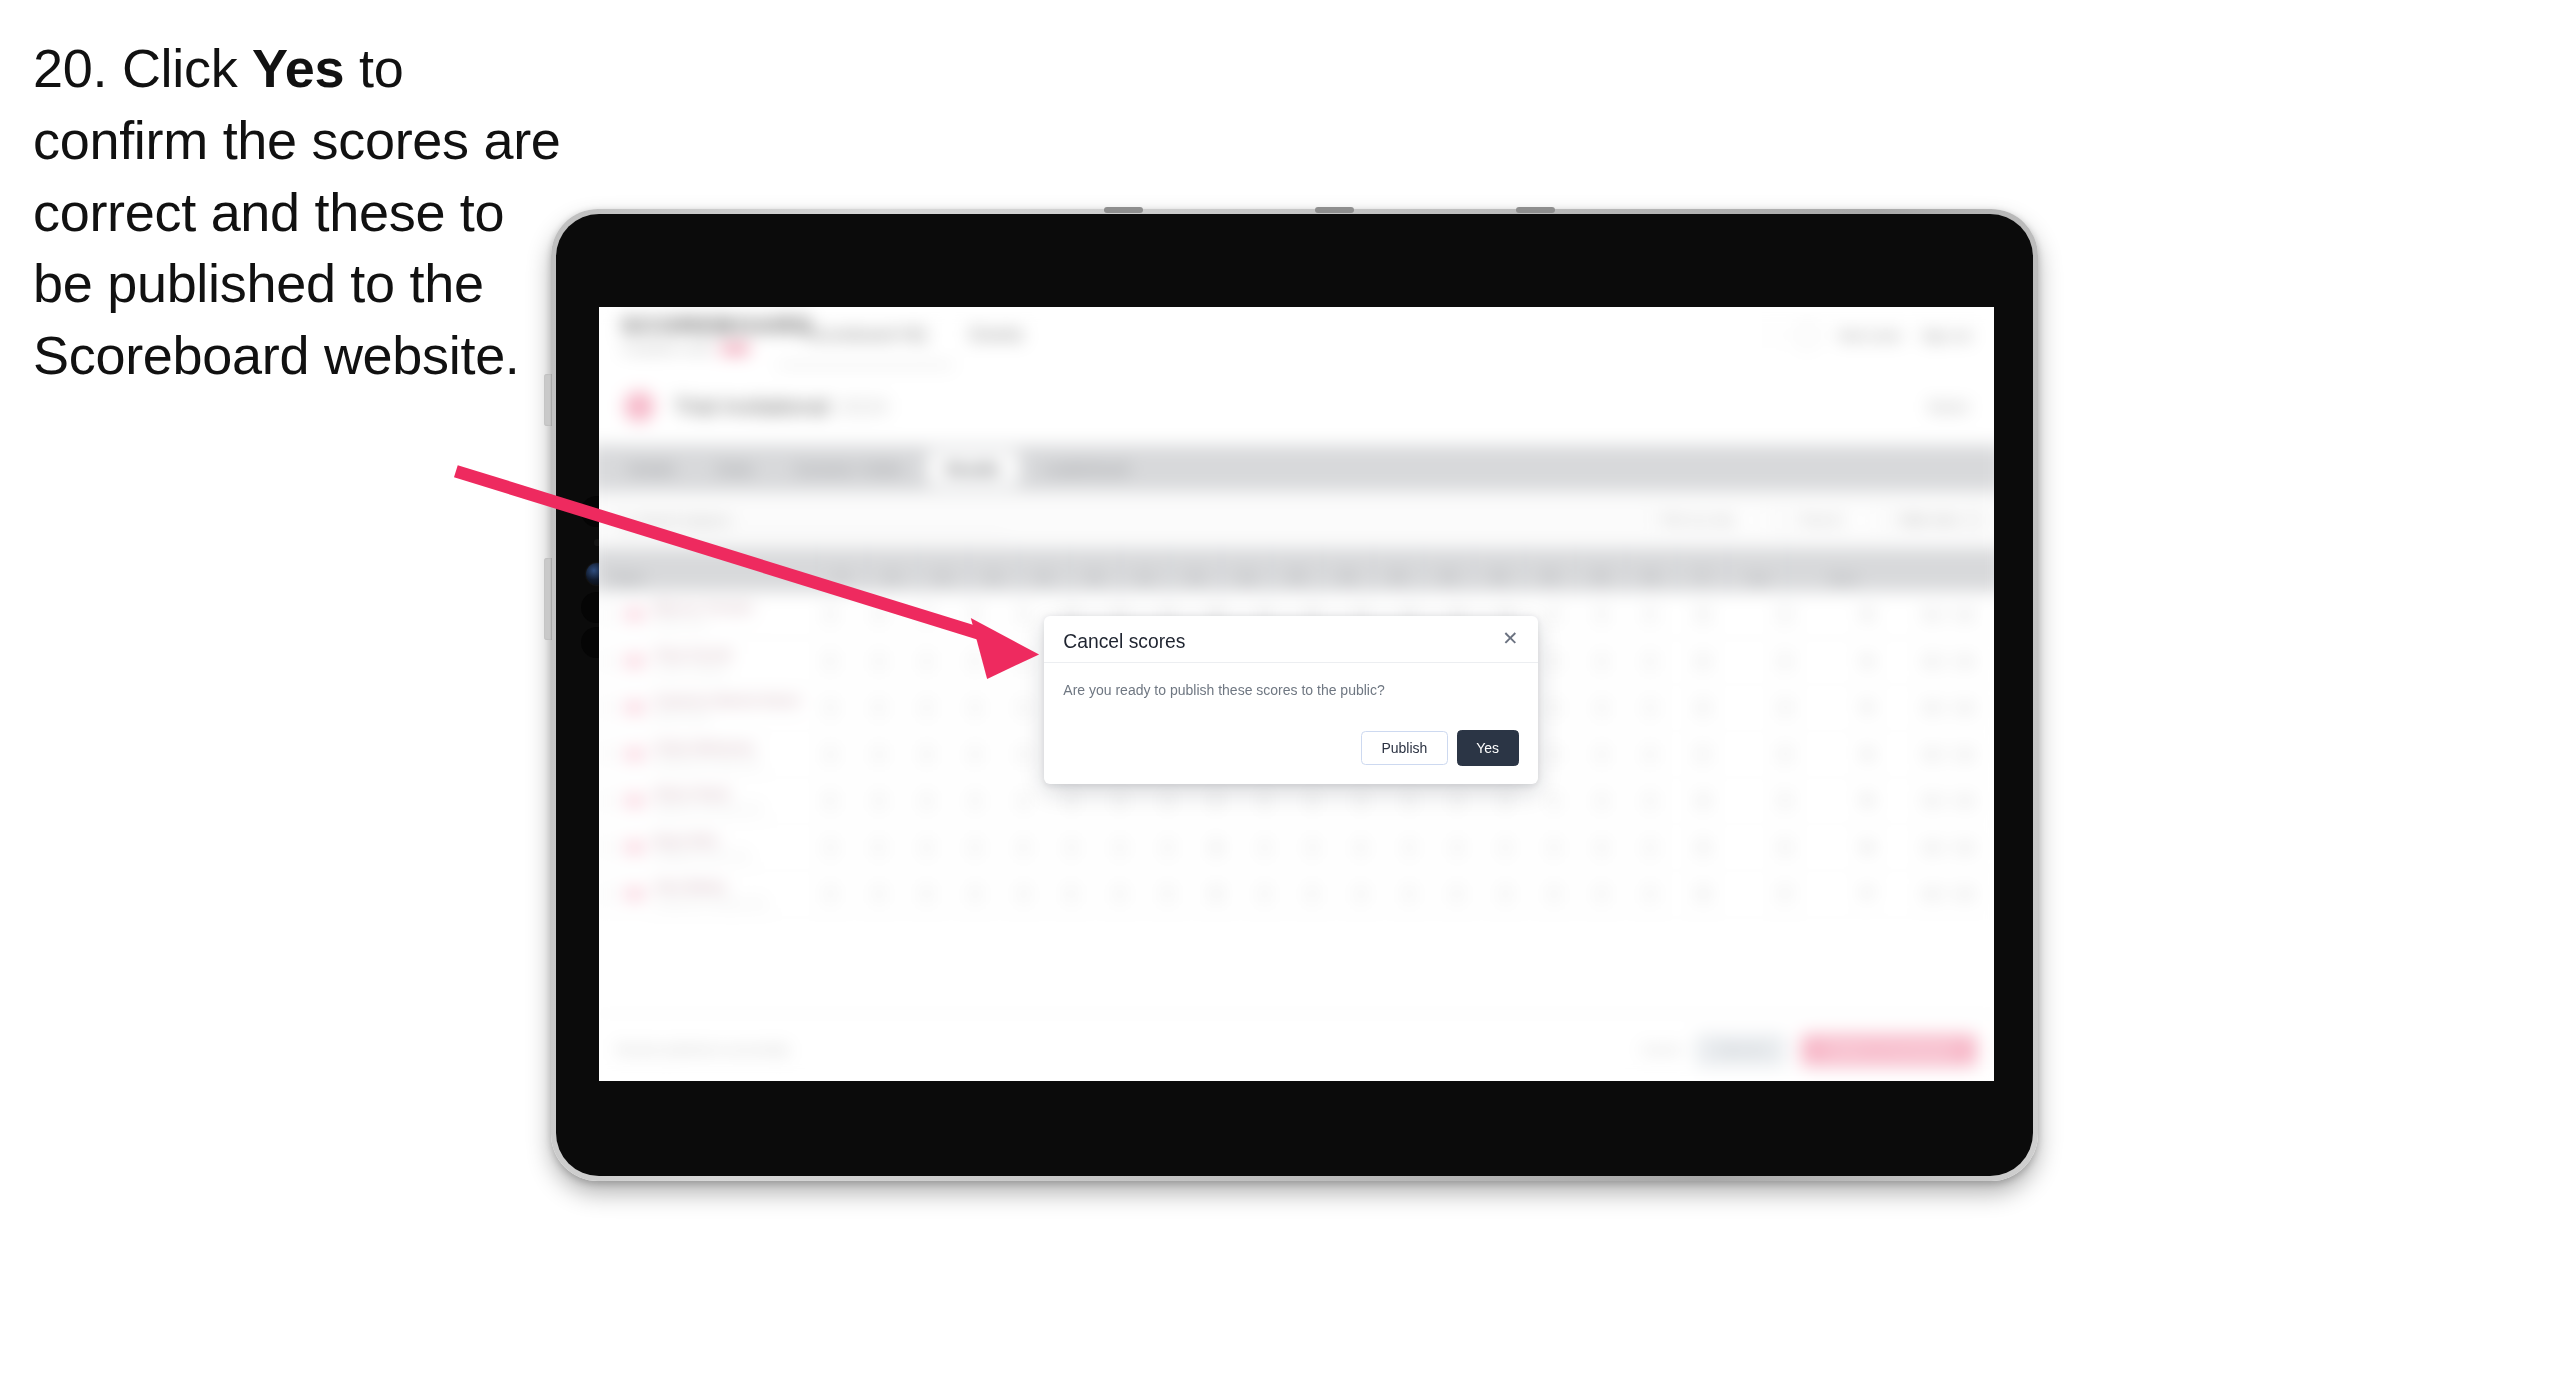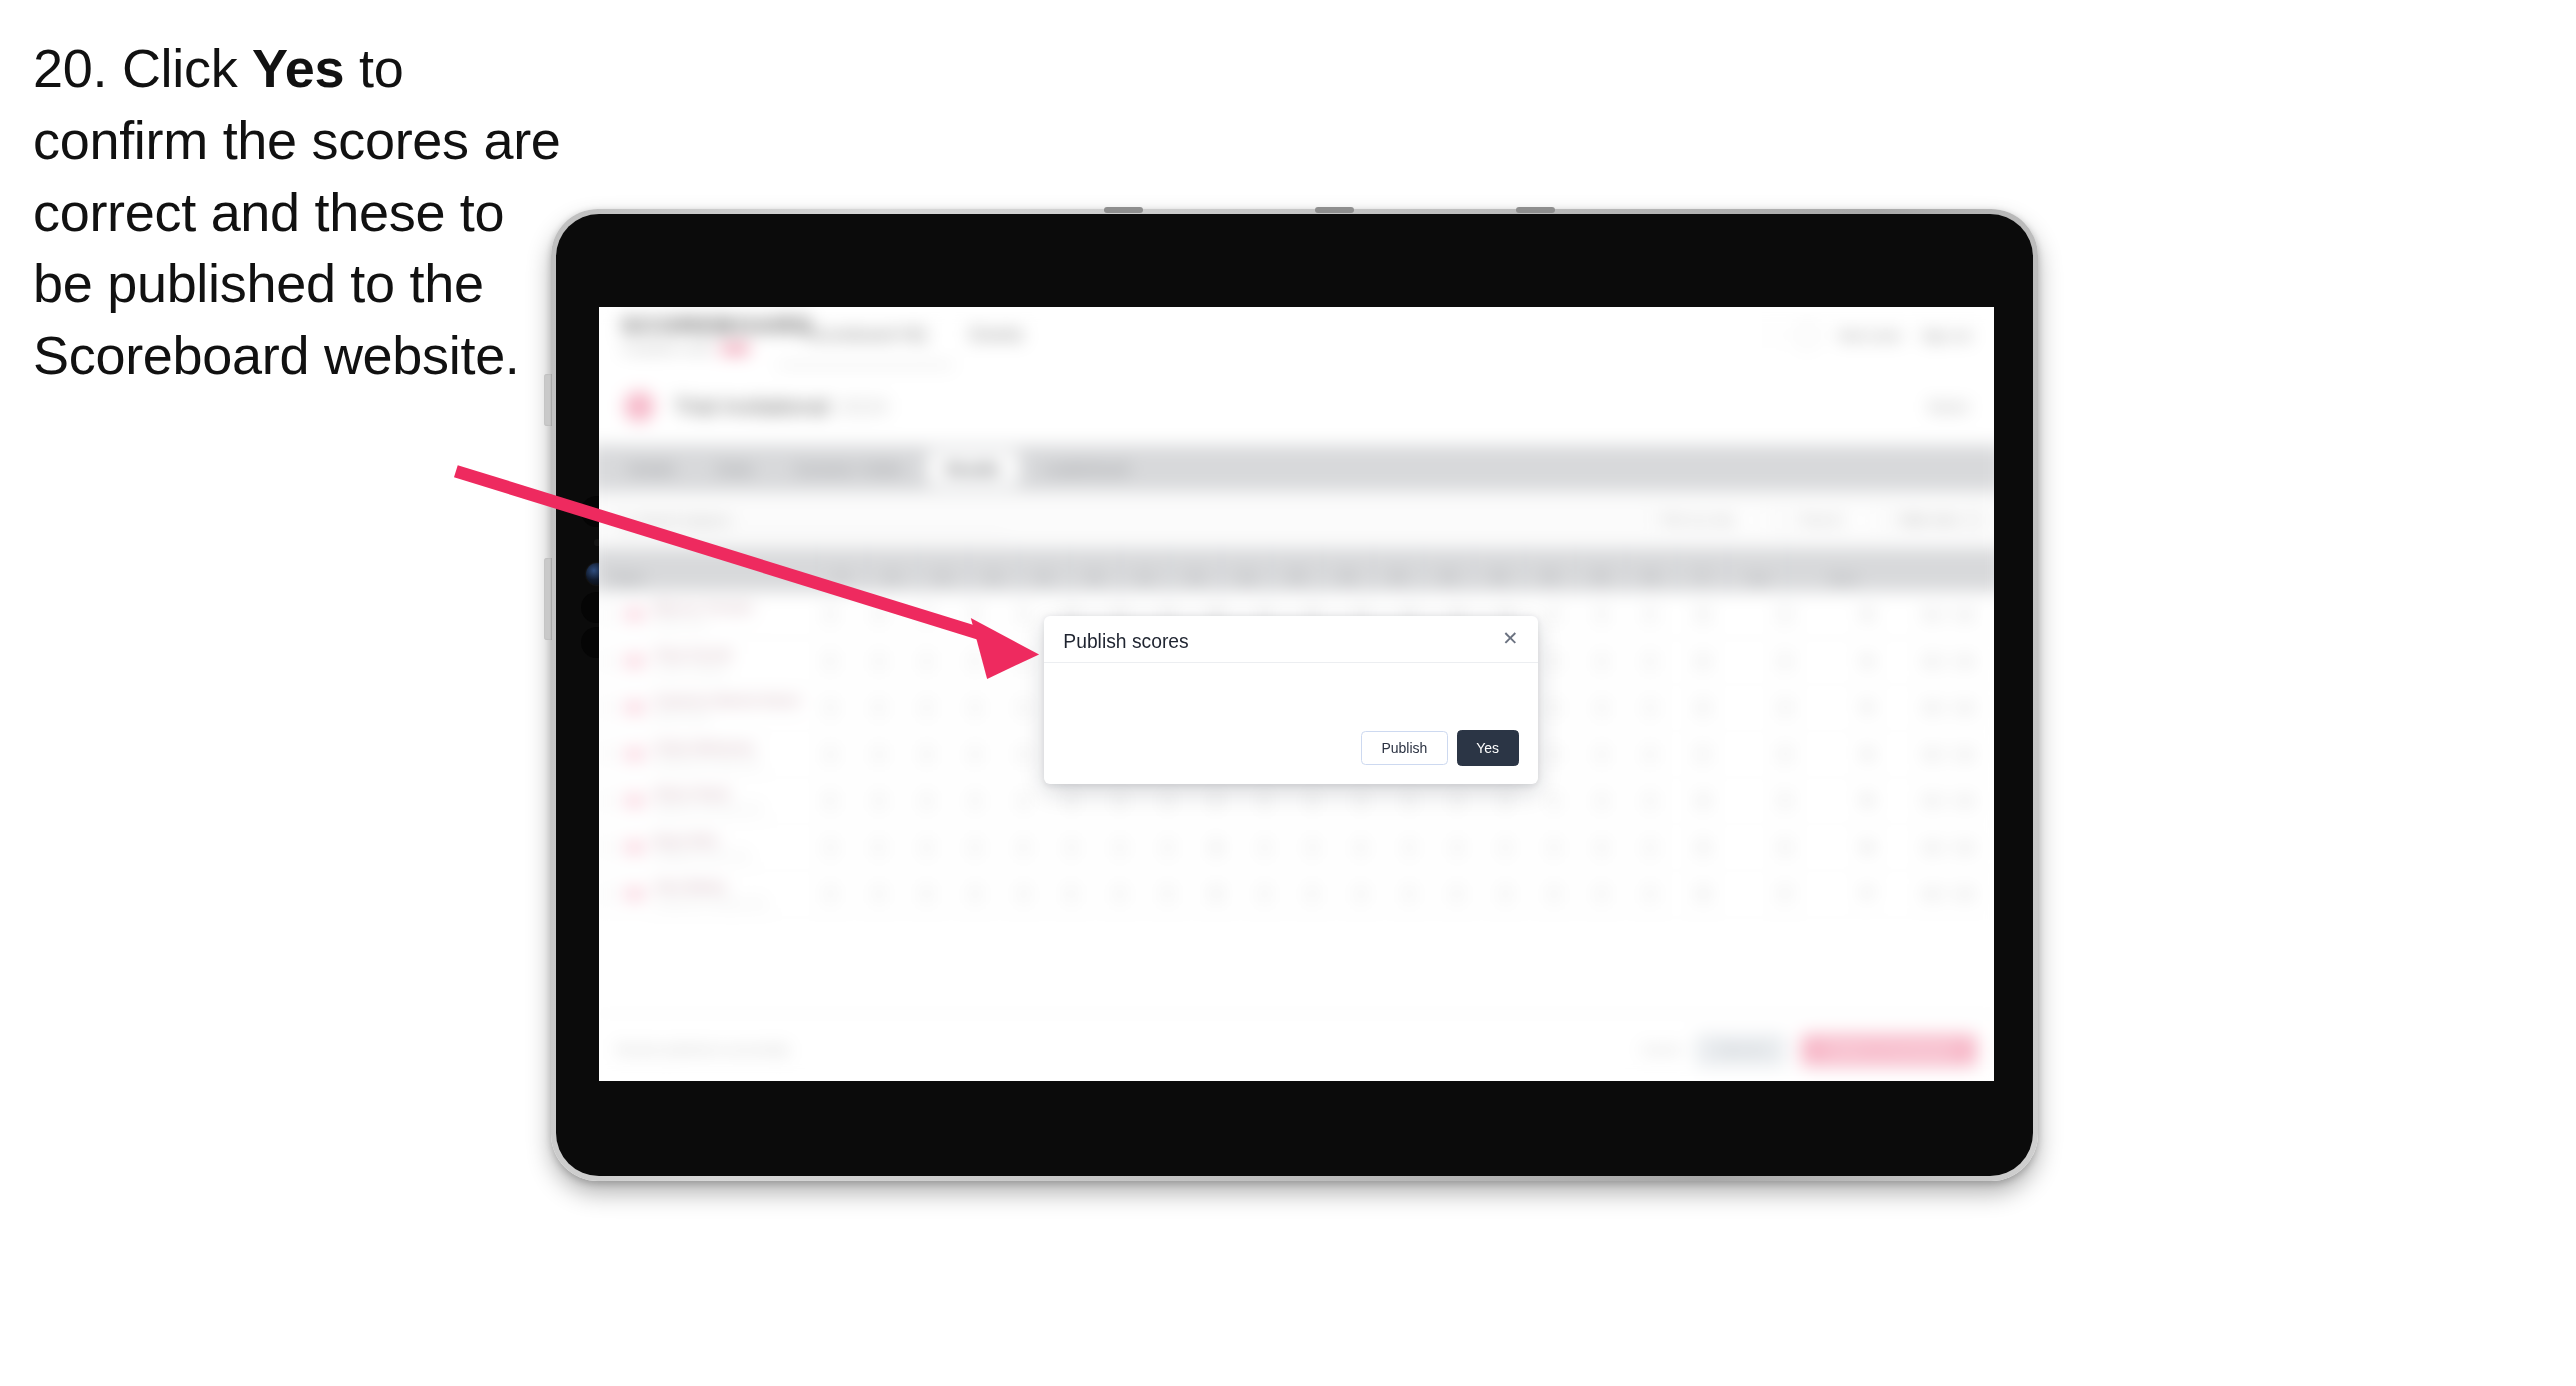--- a/index.html
+++ b/index.html
@@ -1020,22 +1020,25 @@
         <span class="ab-link">Cancel</span>
         <span class="ab-btn-grey">Save all</span>
         <span class="ab-btn-pink">Publish to Scoreboard</span>
       </div>
     </div>
   </div>
 
   <div id="modal-layer">
     <div id="modal">
       <div class="modal-head">
-        <span class="modal-title">Publish scores</span>
+        <span class="modal-title">Cancel scores</span>
         <span class="modal-close">✕</span>
+      </div>
+      <div class="modal-body">
+        <div class="modal-msg">Are you ready to publish these scores to the public?</div>
       </div>
       <div class="modal-foot">
         <button class="btn-cancel">Publish</button>
         <button class="btn-yes">Yes</button>
       </div>
     </div>
   </div>
 </div>
 
 <svg id="arrow" viewBox="0 0 3471 1868">

